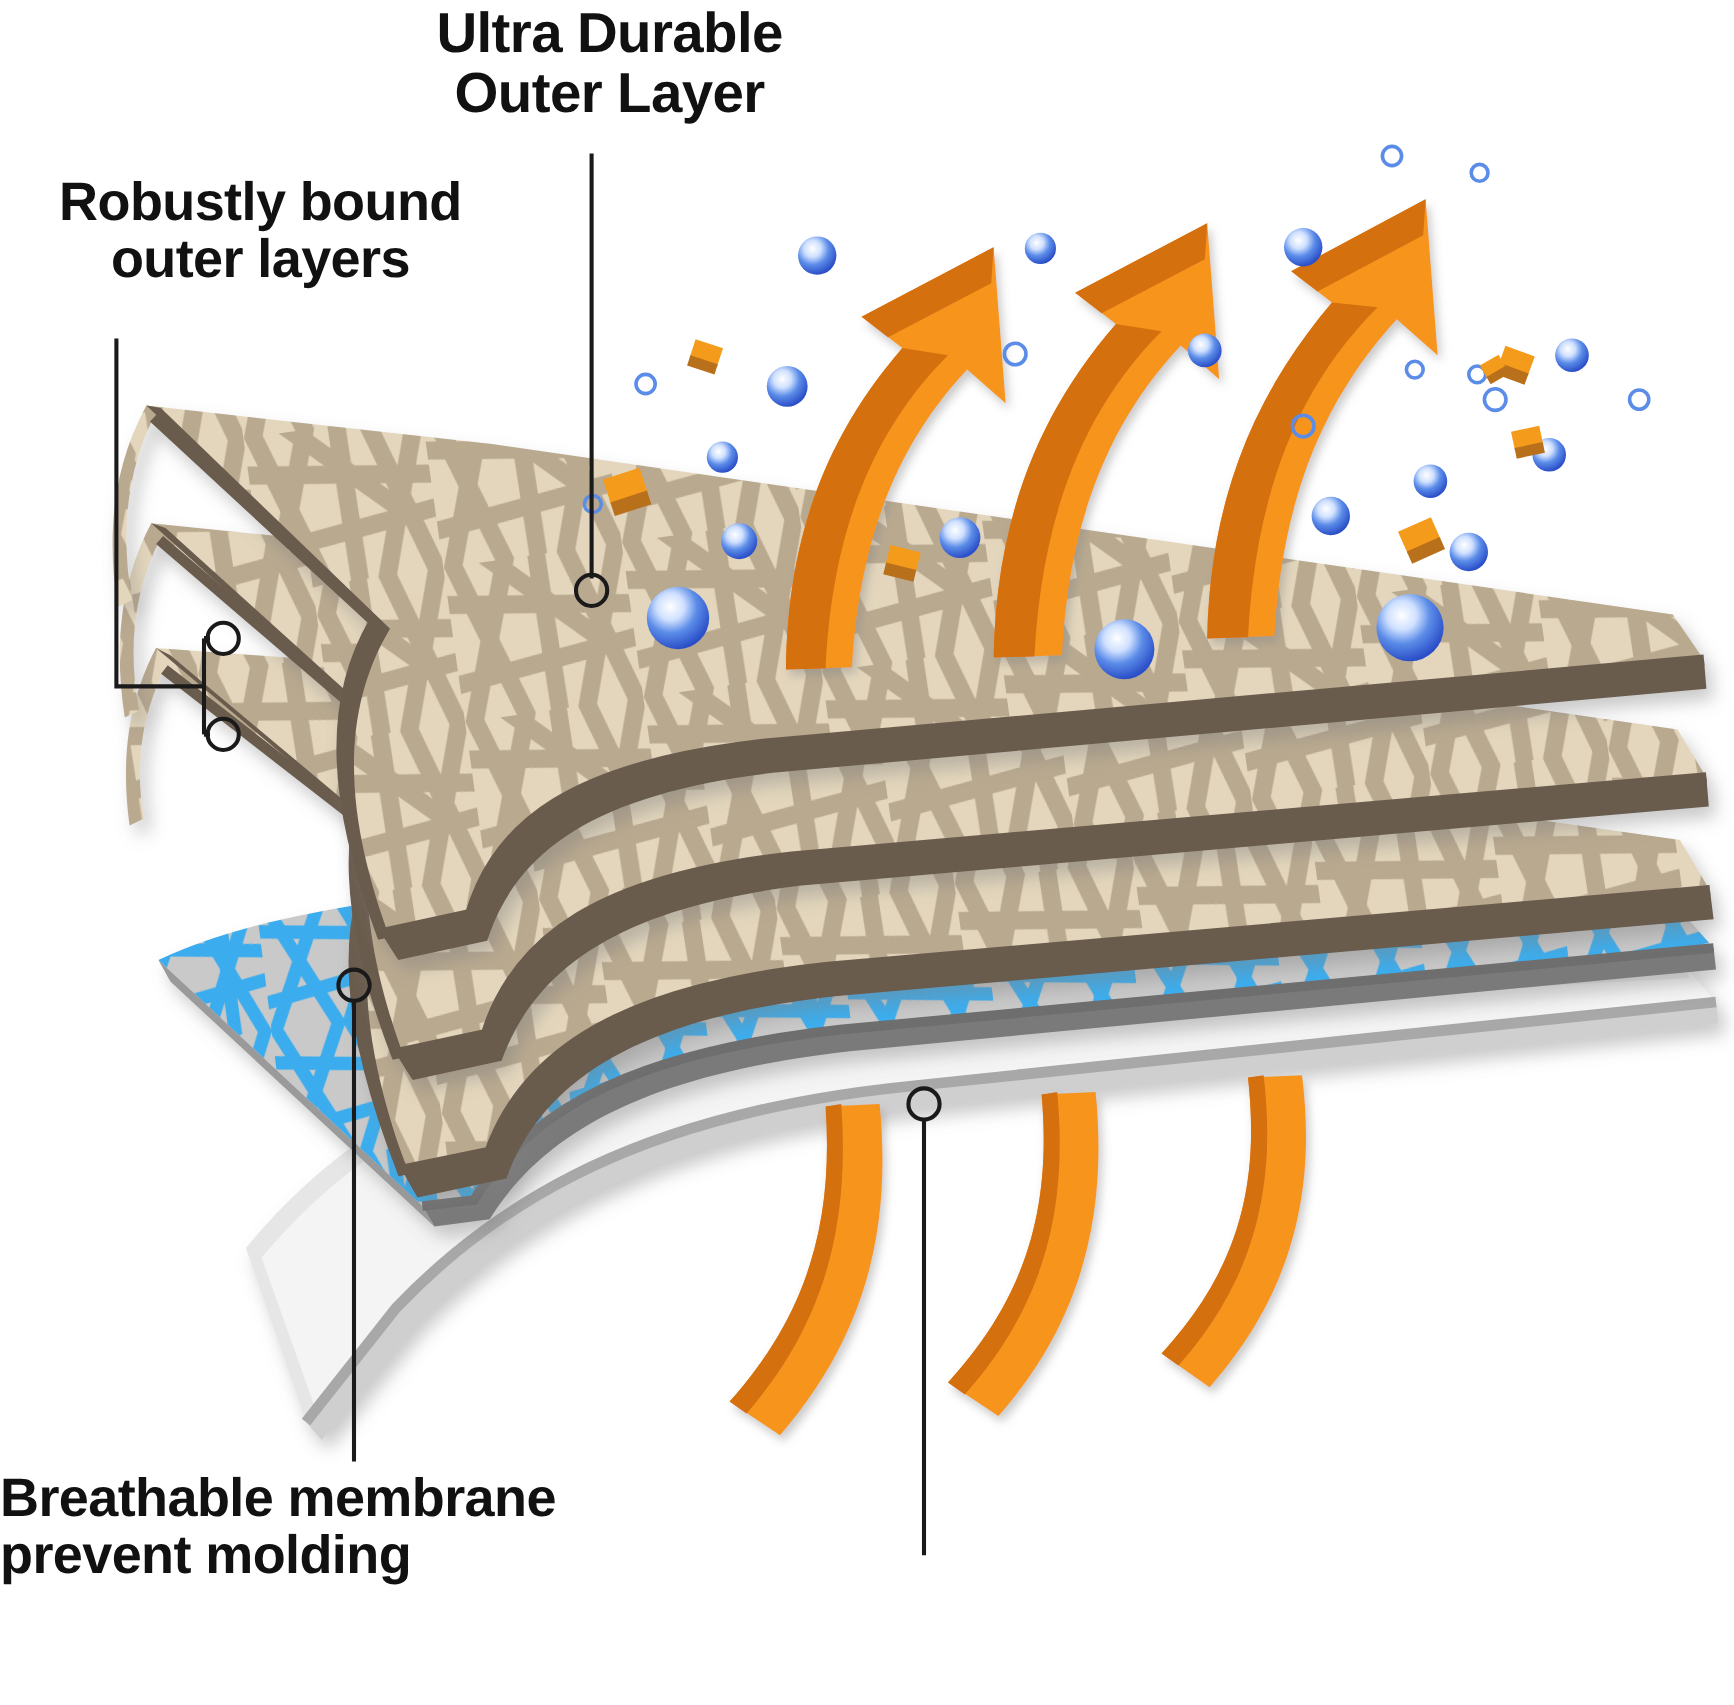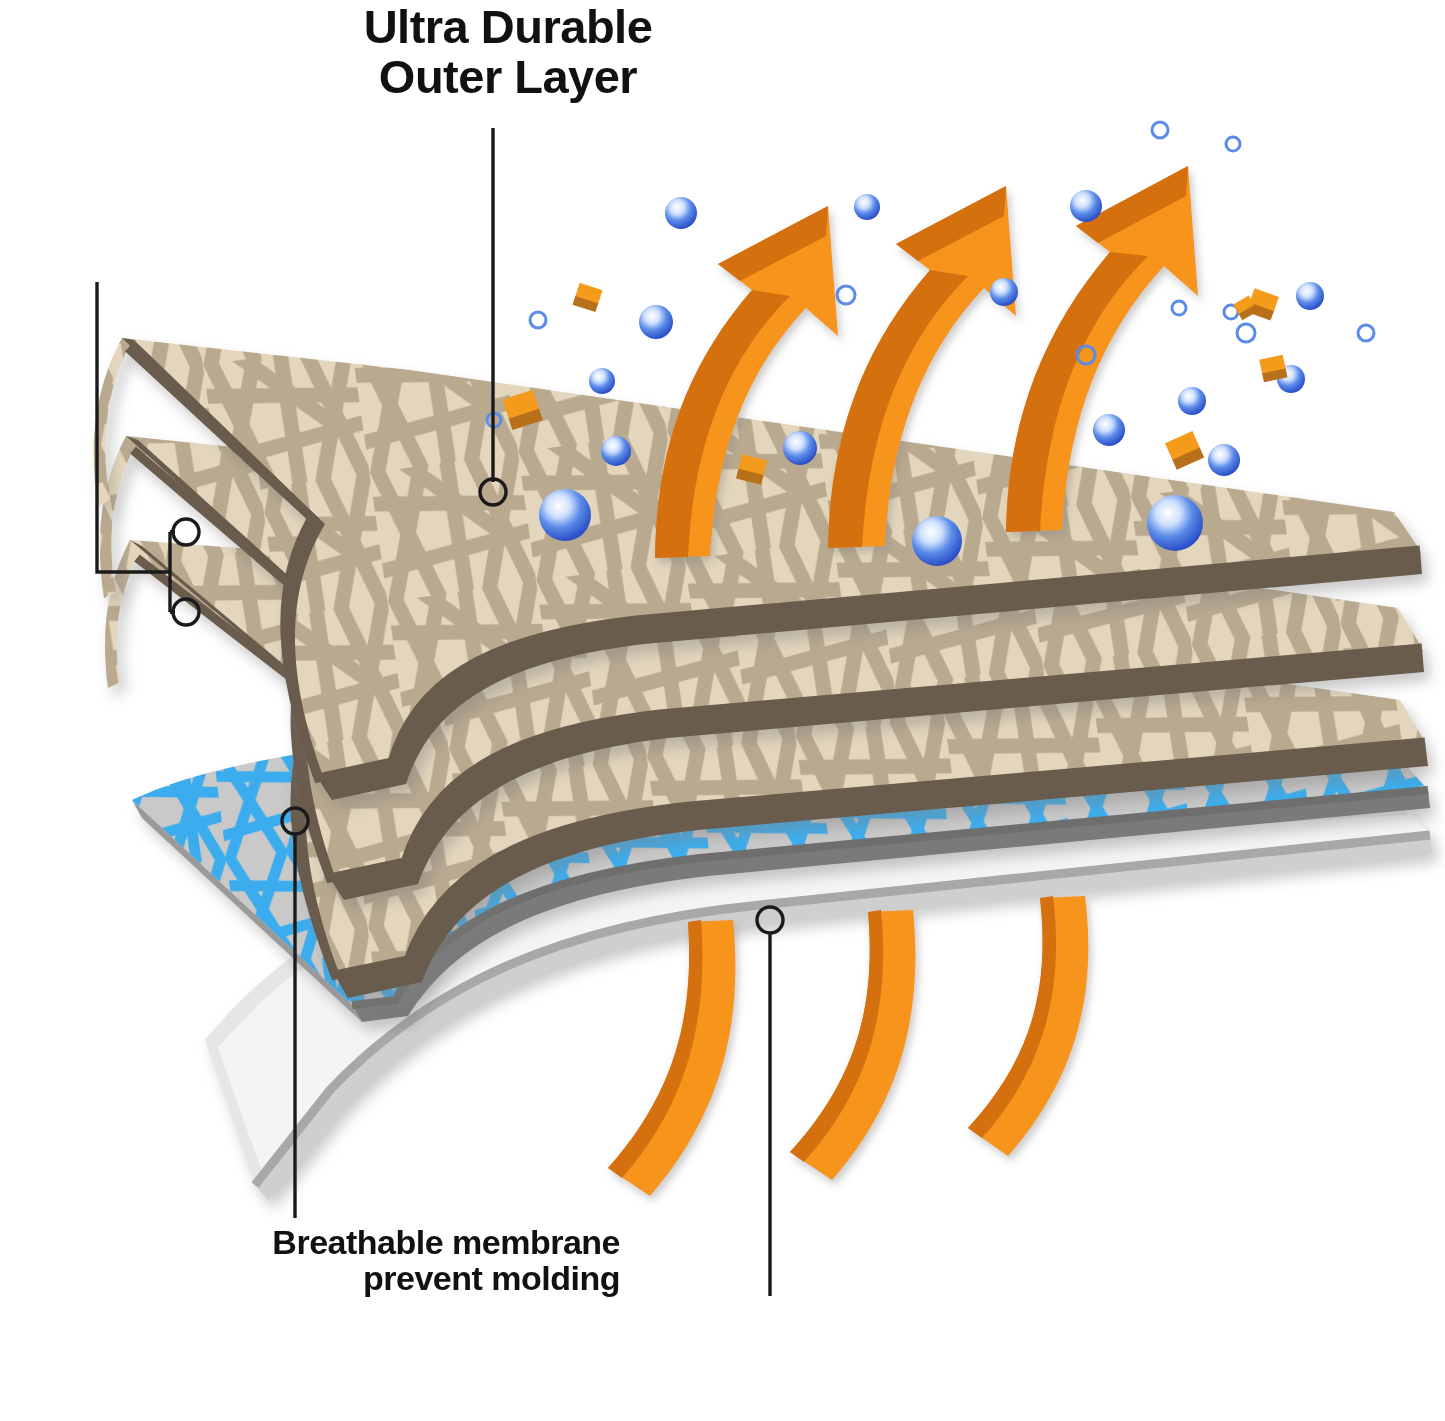--- a/index.html
+++ b/index.html
@@ -3,21 +3,21 @@
 <meta charset="utf-8">
 <style>
   html,body{margin:0;padding:0;background:#fff;}
   body{width:1445px;height:1421px;position:relative;overflow:hidden;
        font-family:"Liberation Sans","DejaVu Sans",sans-serif;}
   #stage{position:absolute;left:0;top:0;width:1445px;height:1421px;}
   .lbl{position:absolute;color:#111;font-weight:700;letter-spacing:-0.5px;
        line-height:1.06;white-space:pre-line;}
   #lbl-outer{left:318px;top:2px;width:380px;font-size:47px;text-align:center;}
   #lbl-bound{left:2px;top:144px;width:430px;font-size:45px;text-align:center;}
-  #lbl-membrane{left:0px;top:1224px;width:620px;font-size:34px;text-align:right;}
+  #lbl-membrane{left:0px;top:1224px;width:620px;font-size:45px;text-align:left;}
   #lbl-scratch{left:580px;top:1300px;width:370px;font-size:45px;text-align:center;}
   svg{position:absolute;left:0;top:0;}
 </style>
 </head>
 <body>
 
 <div id="stage">
 
 <svg width="1445" height="1421" viewBox="0 0 1445 1421">
   <defs>
@@ -287,18 +287,20 @@
     <g>
       <path d="M770 933 L770 1296" stroke-width="3.4"></path>
       <circle cx="770" cy="920" r="13" stroke-width="3.4" fill="none"></circle>
     </g>
   </g>
 </svg>
 
 <div class="lbl" id="lbl-outer">Ultra Durable
 Outer Layer</div>
 
+<div class="lbl" id="lbl-bound">Robustly bound
+outer layers</div>
 
 <div class="lbl" id="lbl-membrane">Breathable membrane
 prevent molding</div>
 
 
 </div>
 
 </body></html>

